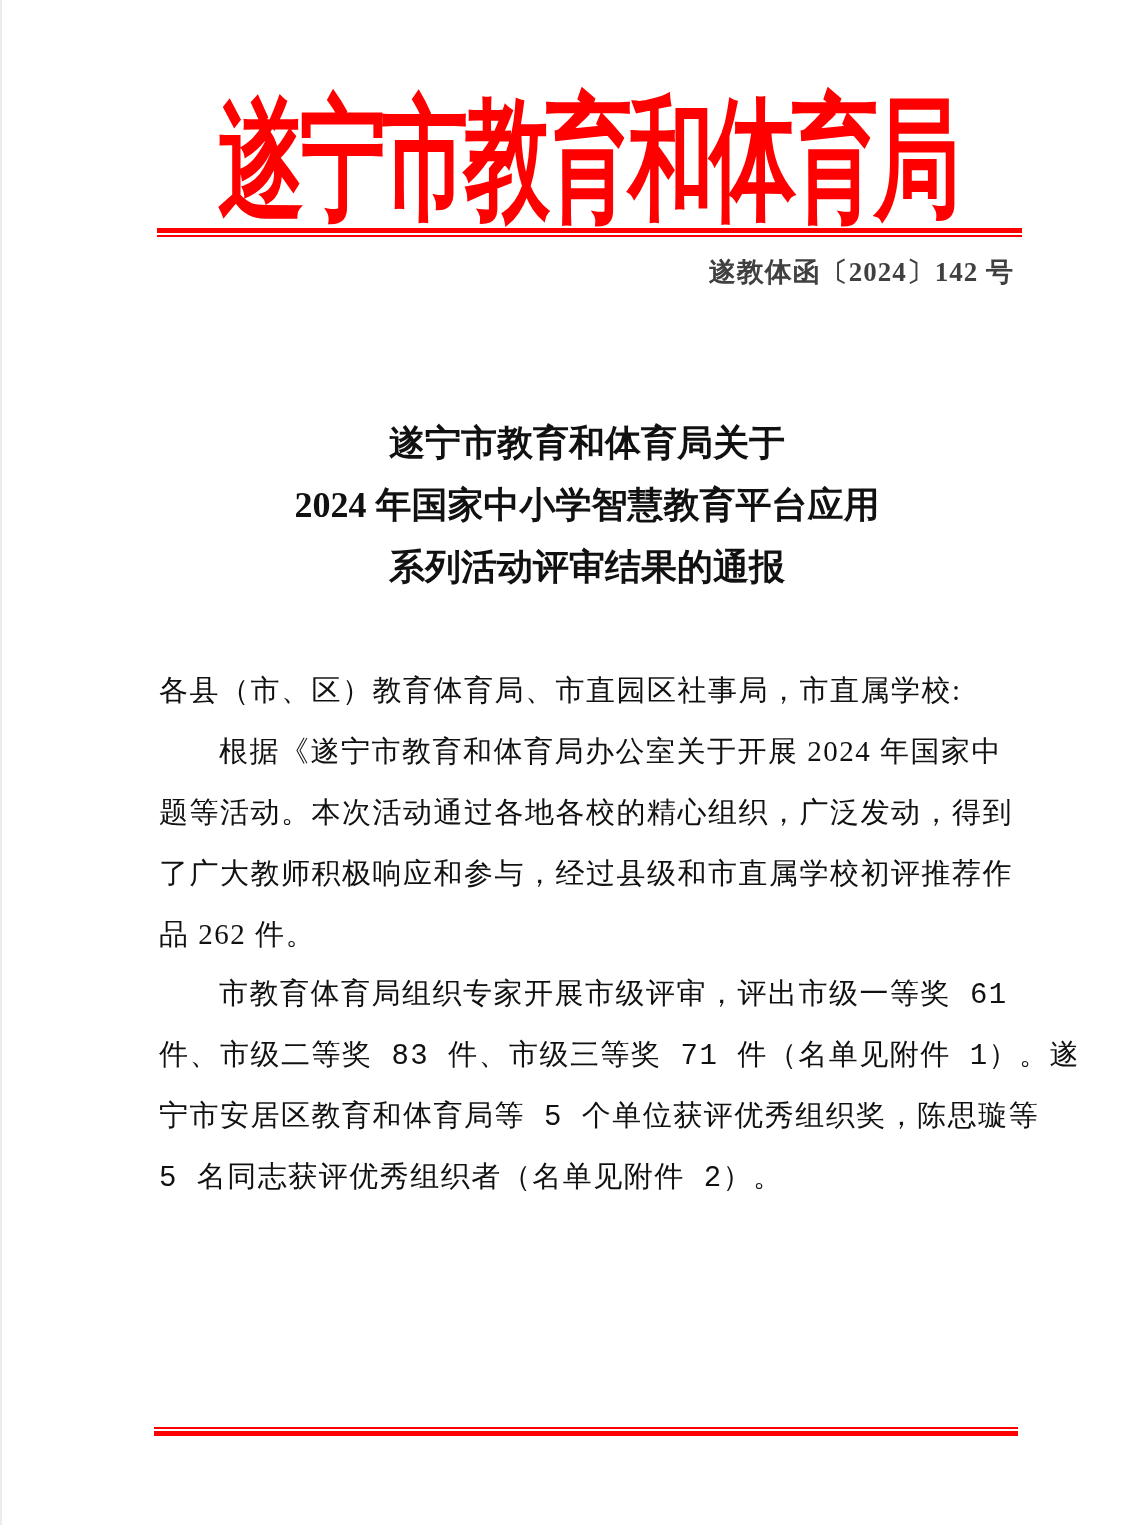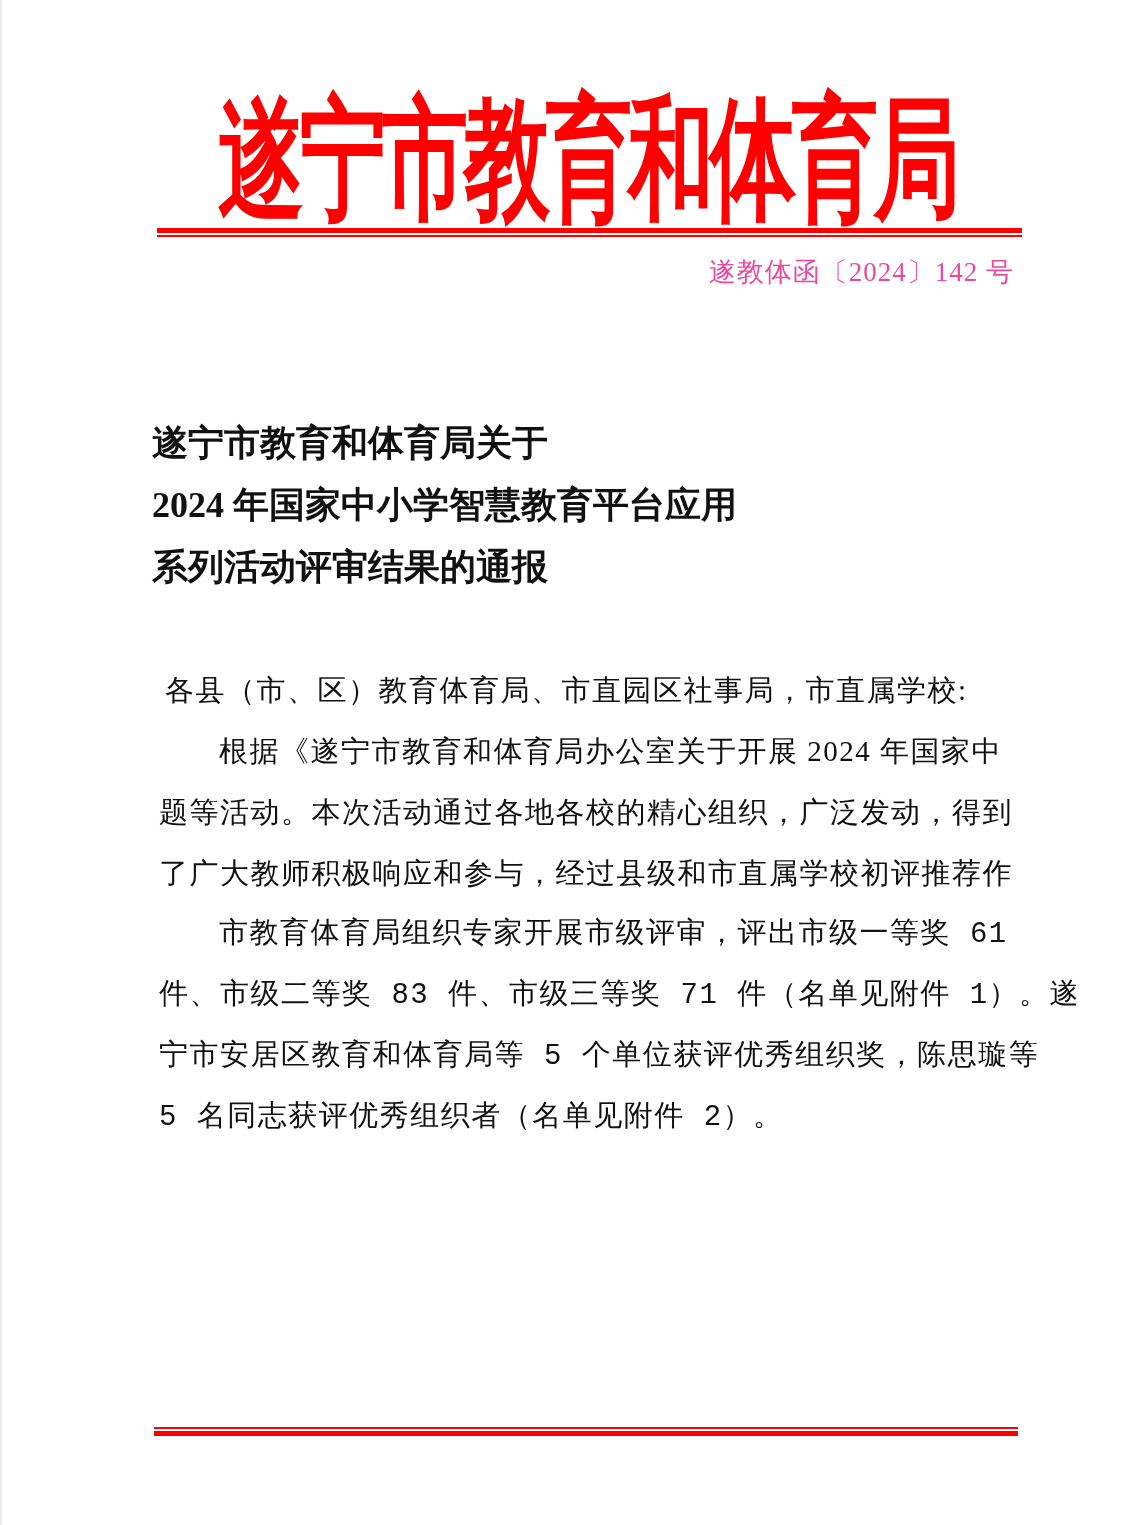--- a/index.html
+++ b/index.html
@@ -9,35 +9,35 @@
     position: absolute; left: 150px; top: 92px; width: 870px; height: 136px;
     text-align: center; color: #ff0000;
     font-family: "DejaVu Serif", "Liberation Serif", serif; font-weight: bold;
     font-size: 86px; line-height: 86px; letter-spacing: -4px;
     transform: scaleY(1.55); transform-origin: top center;
     white-space: nowrap;
   }
   .red-line { position: absolute; background: #ff0000; }
   .doc-number {
     position: absolute; right: 132px; top: 254px;
-    font-family: "Liberation Serif", "DejaVu Serif", serif; font-size: 27px; color: #ec4899;
-    letter-spacing: 1px; white-space: nowrap;
+    font-family: "Liberation Serif", "DejaVu Serif", serif; font-size: 27px; color: #404040;
+    letter-spacing: 1px; white-space: nowrap; font-weight: bold;
   }
   .title {
     position: absolute; left: 150px; width: 870px; top: 412px;
-    font-family: "Liberation Serif", "DejaVu Serif", serif;
+    text-align: center; font-family: "Liberation Serif", "DejaVu Serif", serif;
     font-weight: bold; font-size: 36px; line-height: 62px; color: #111;
   }
   .title div { white-space: nowrap; }
   .body-text {
     position: absolute; left: 157px; width: 860px; top: 660px;
     font-family: "Liberation Serif", "DejaVu Serif", serif; font-size: 29px; color: #111;
     line-height: 61px; letter-spacing: 1.5px;
   }
-  .salutation { white-space: nowrap; margin-left: 6px; }
+  .salutation { white-space: nowrap; }
   .line { white-space: nowrap; }
   .indent { padding-left: 60px; }
   .para2 { margin-top: 0px; font-family: Liberation Mono, monospace; }
 </style>
 </head>
 <body>
 
 <div class="page">
 
   <div class="agency-header">遂宁市教育和体育局</div>
@@ -53,20 +53,21 @@
     <div>系列活动评审结果的通报</div>
   </div>
 
   <div class="body-text">
     <div class="salutation">各县（市、区）教育体育局、市直园区社事局，市直属学校:</div>
 
     <div>
       <div class="line indent">根据《遂宁市教育和体育局办公室关于开展 2024 年国家中</div>
       <div class="line">题等活动。本次活动通过各地各校的精心组织，广泛发动，得到</div>
       <div class="line">了广大教师积极响应和参与，经过县级和市直属学校初评推荐作</div>
+      <div class="line">品 262 件。</div>
     </div>
 
     <div class="para2">
       <div class="line indent">市教育体育局组织专家开展市级评审，评出市级一等奖 61</div>
       <div class="line">件、市级二等奖 83 件、市级三等奖 71 件（名单见附件 1）。遂</div>
       <div class="line">宁市安居区教育和体育局等 5 个单位获评优秀组织奖，陈思璇等</div>
       <div class="line">5 名同志获评优秀组织者（名单见附件 2）。</div>
     </div>
   </div>
 

